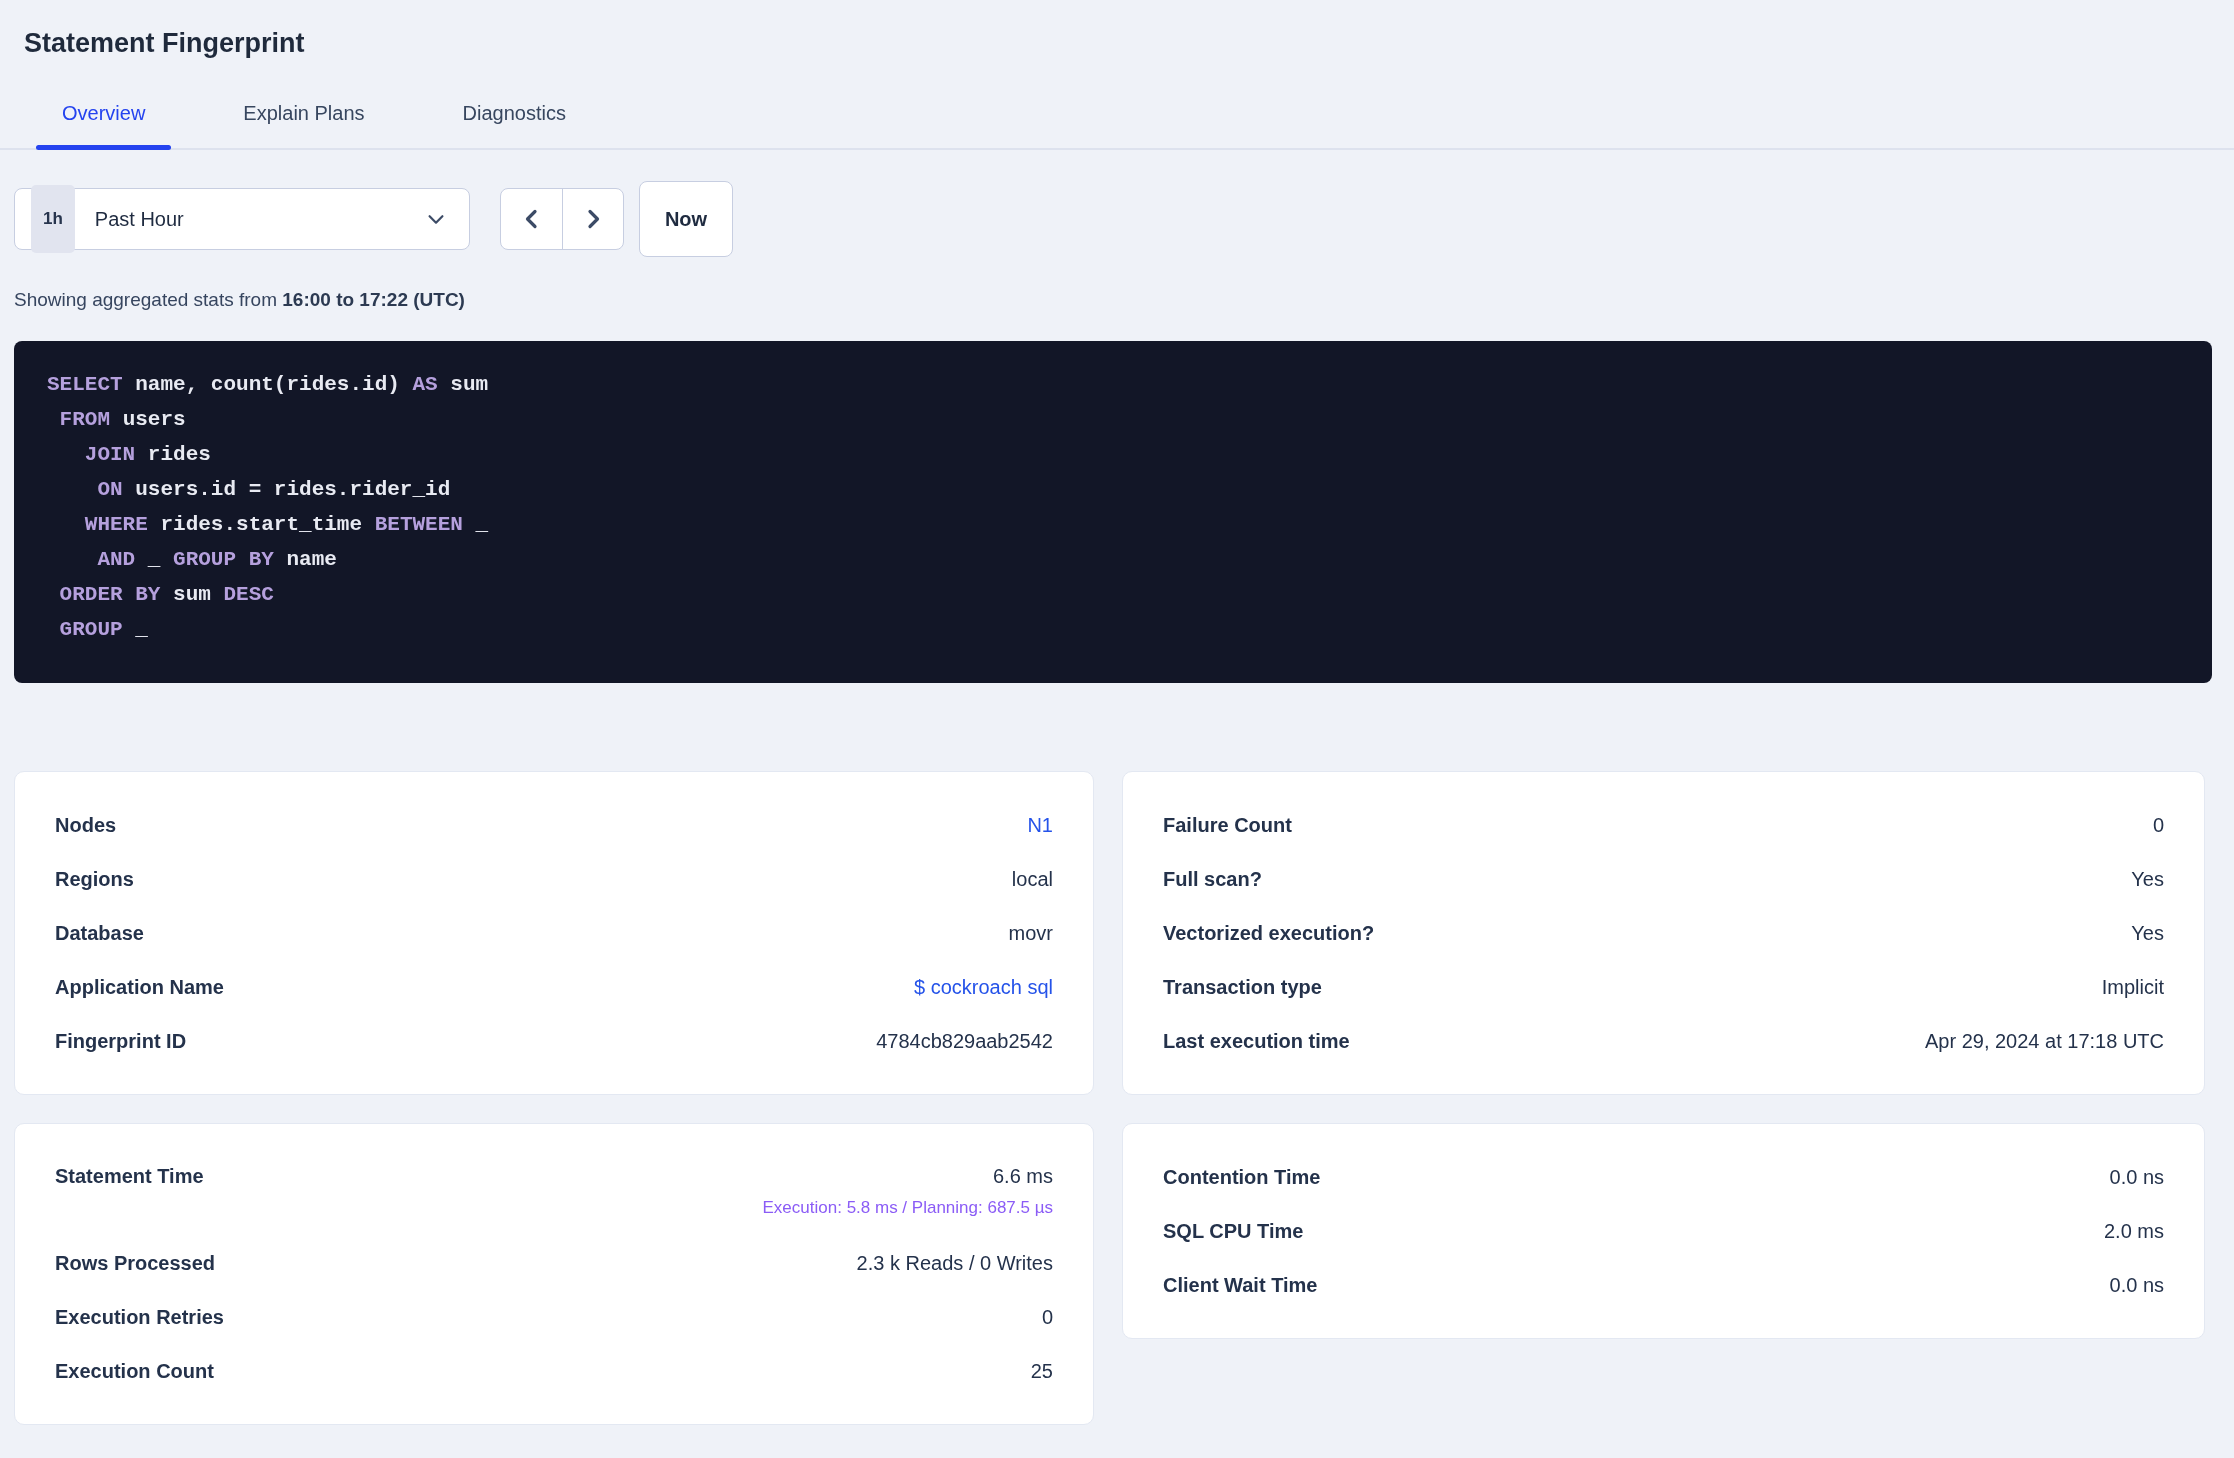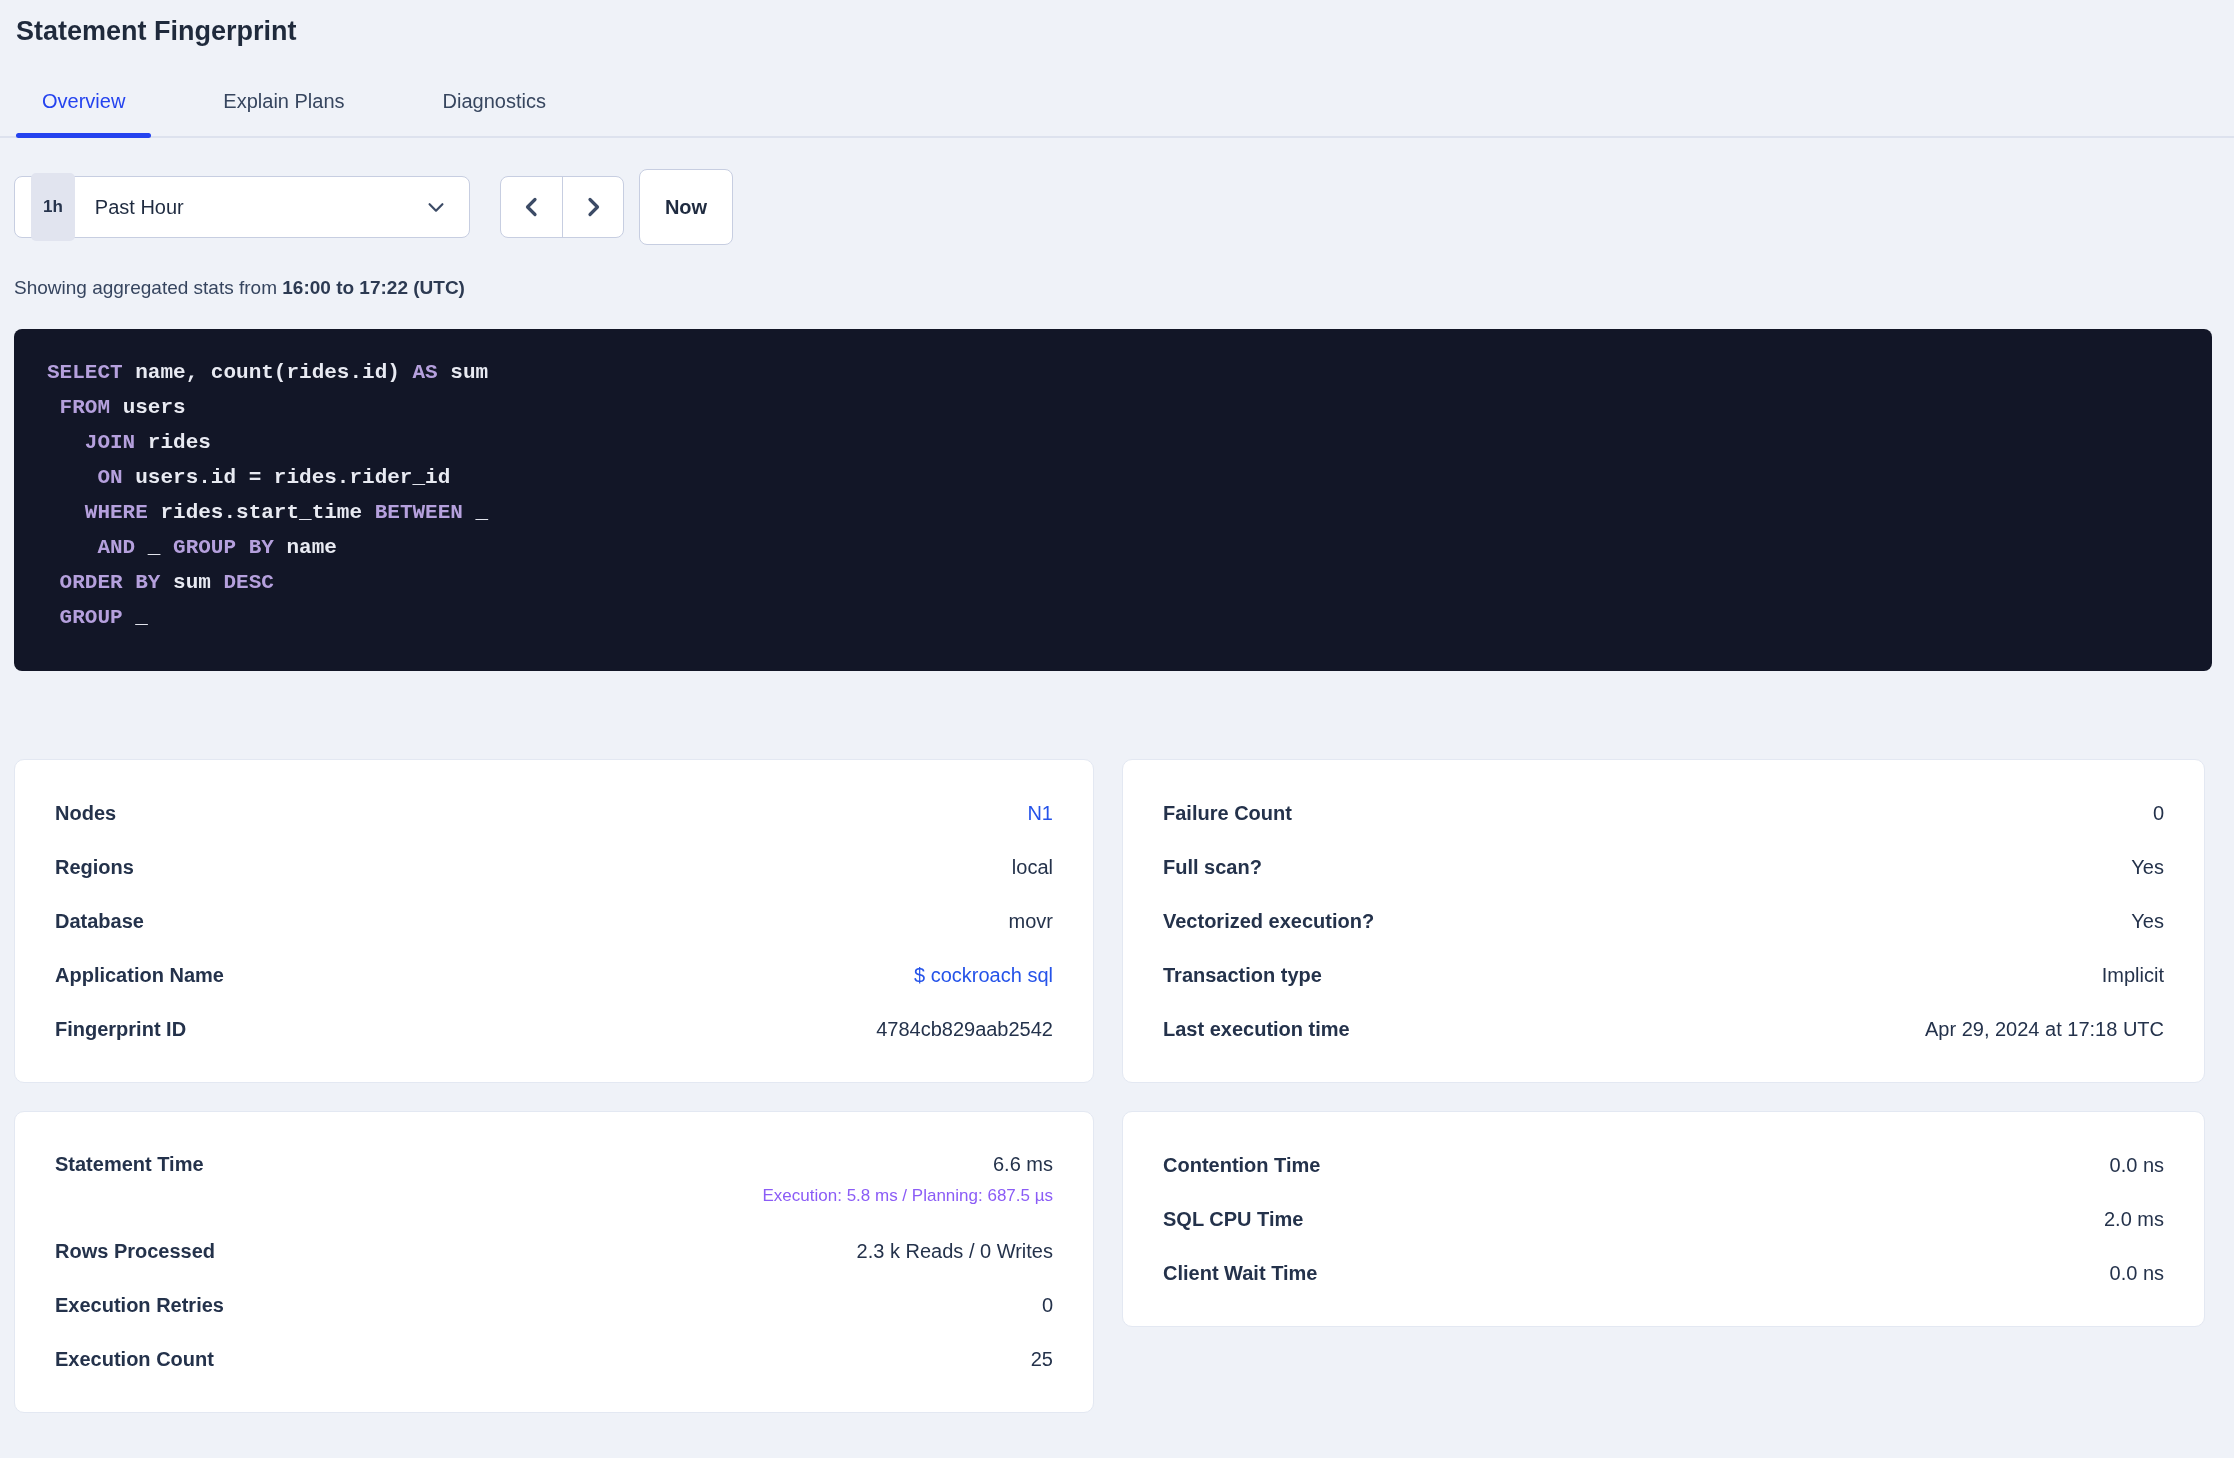--- a/index.html
+++ b/index.html
@@ -6,28 +6,28 @@
   html, body { background: #eff2f8; }
   body {
     width: 2234px; min-height: 1458px;
     font-family: "Liberation Sans", sans-serif;
     color: #24324b;
   }
   .page { width: 2234px; min-height: 1458px; padding: 0 14px; position: relative; }
 
   
   .title {
-    padding-top: 14px; margin-left: 2px;
+    padding-top: 26px; margin-left: 10px;
     font-size: 27px; line-height: 34px; font-weight: 700; color: #1f2a3c;
   }
 
   
   .tabbar {
     margin: 40px -14px 0 -14px;
-    padding-left: 16px;
+    padding-left: 36px;
     border-bottom: 2px solid #dde2ee;
     display: flex; gap: 46px;
   }
   .tab {
     position: relative;
     padding: 0 26px 22px 26px;
     font-size: 20px; line-height: 26px; color: #37465f;
     cursor: pointer; white-space: nowrap;
   }
   .tab.active { color: #2443ef; }

